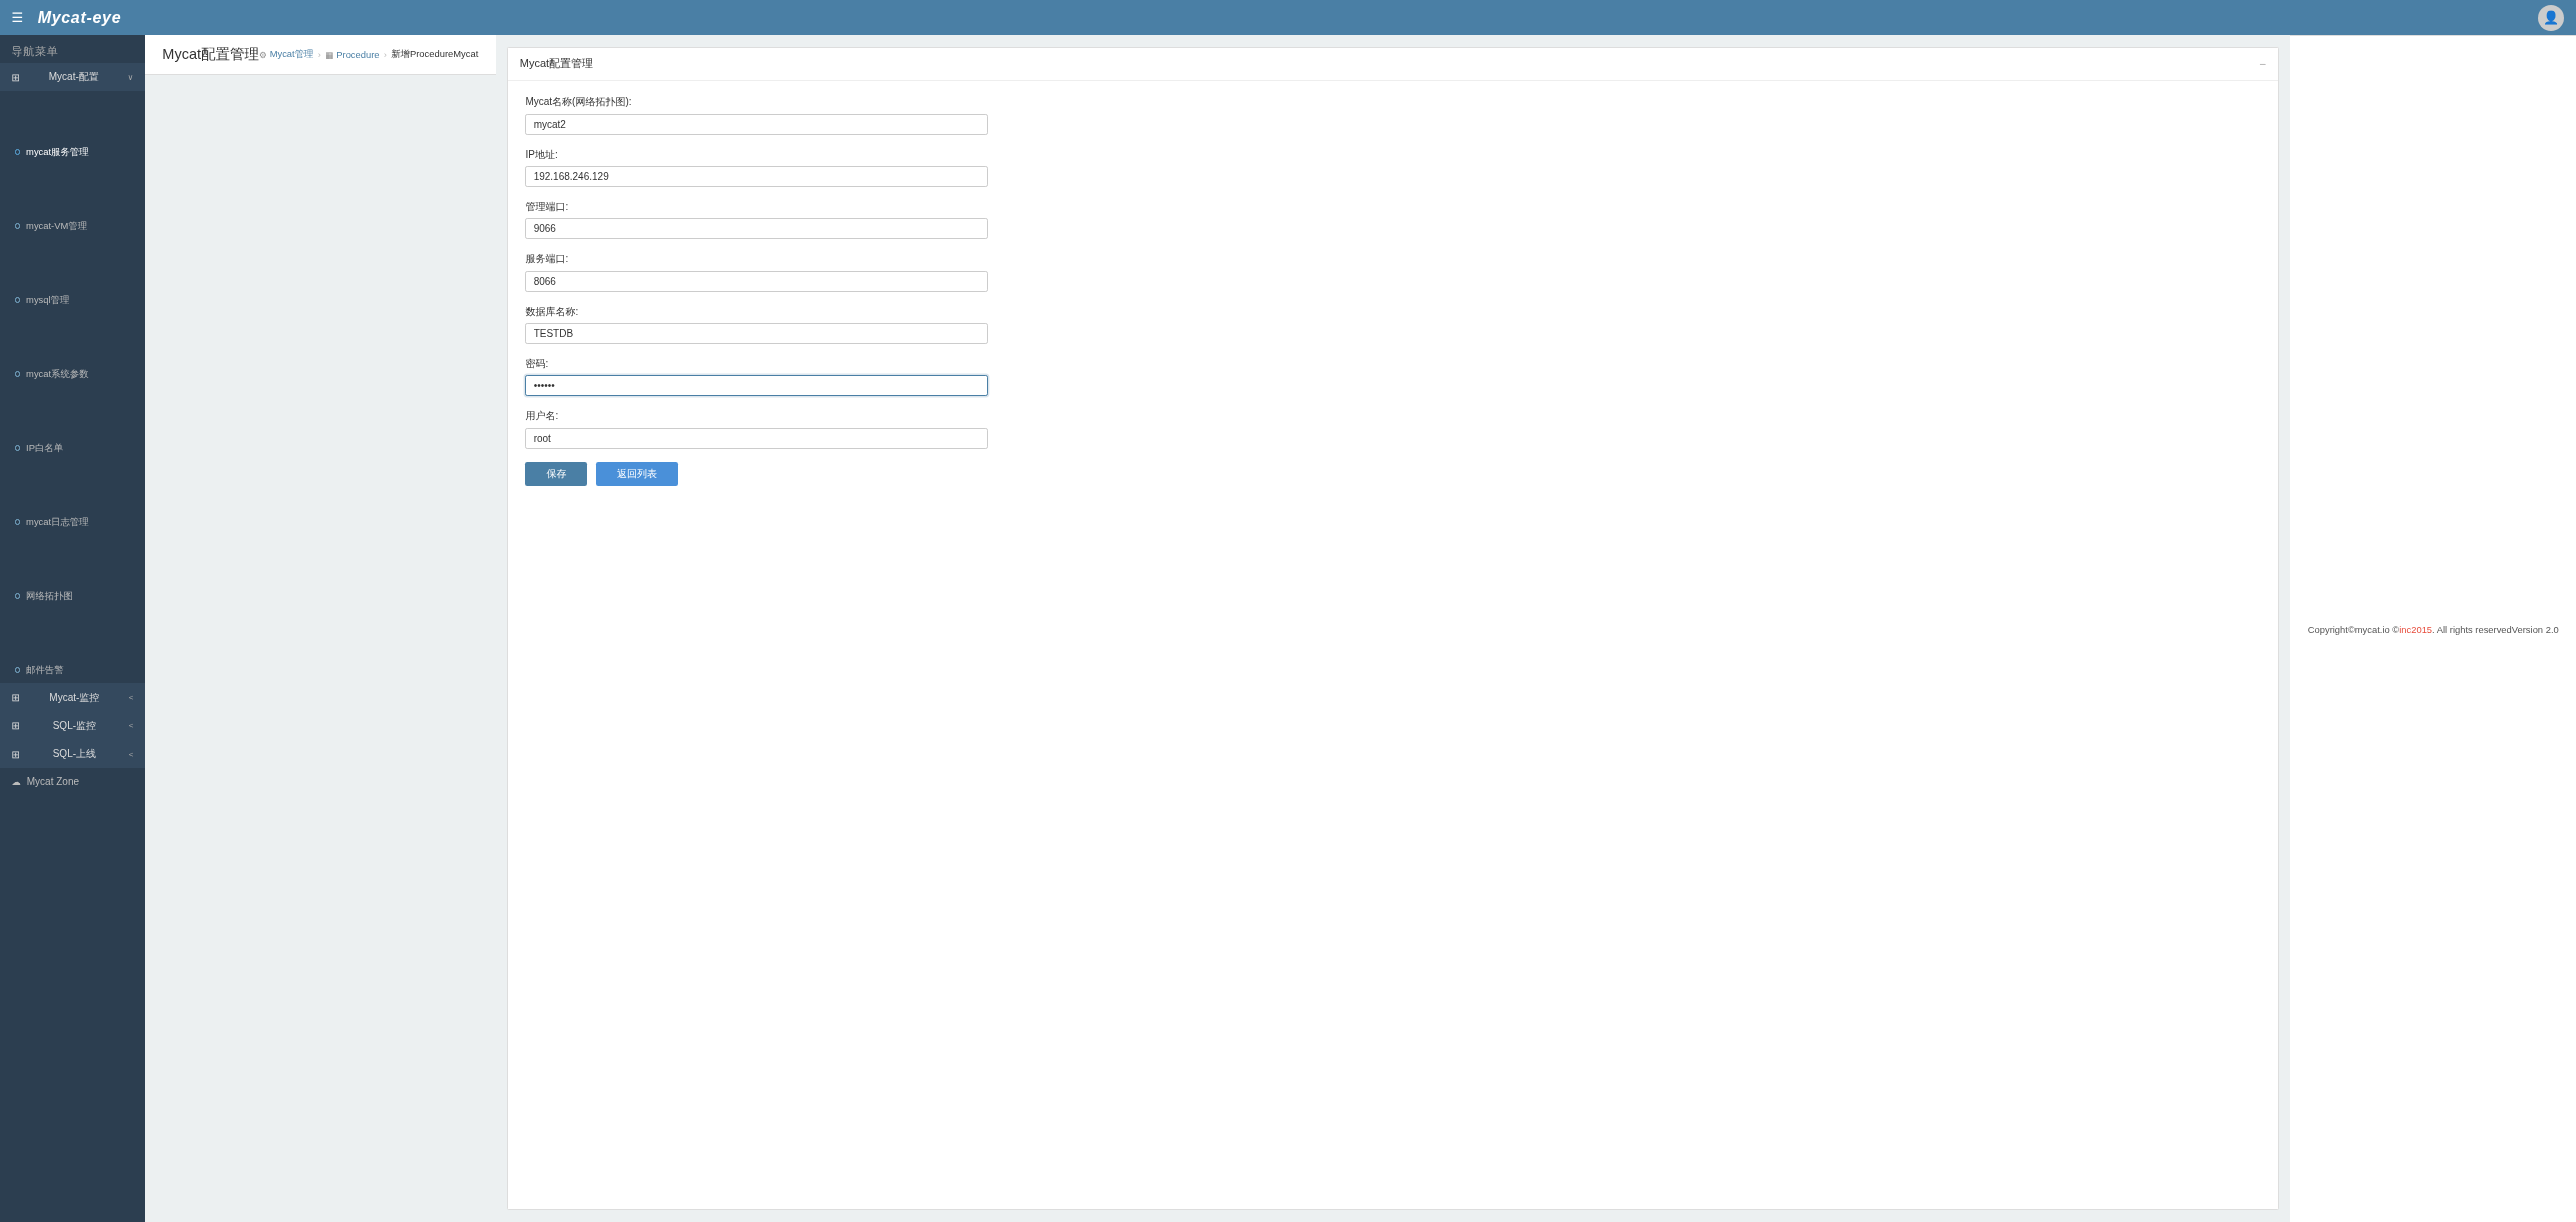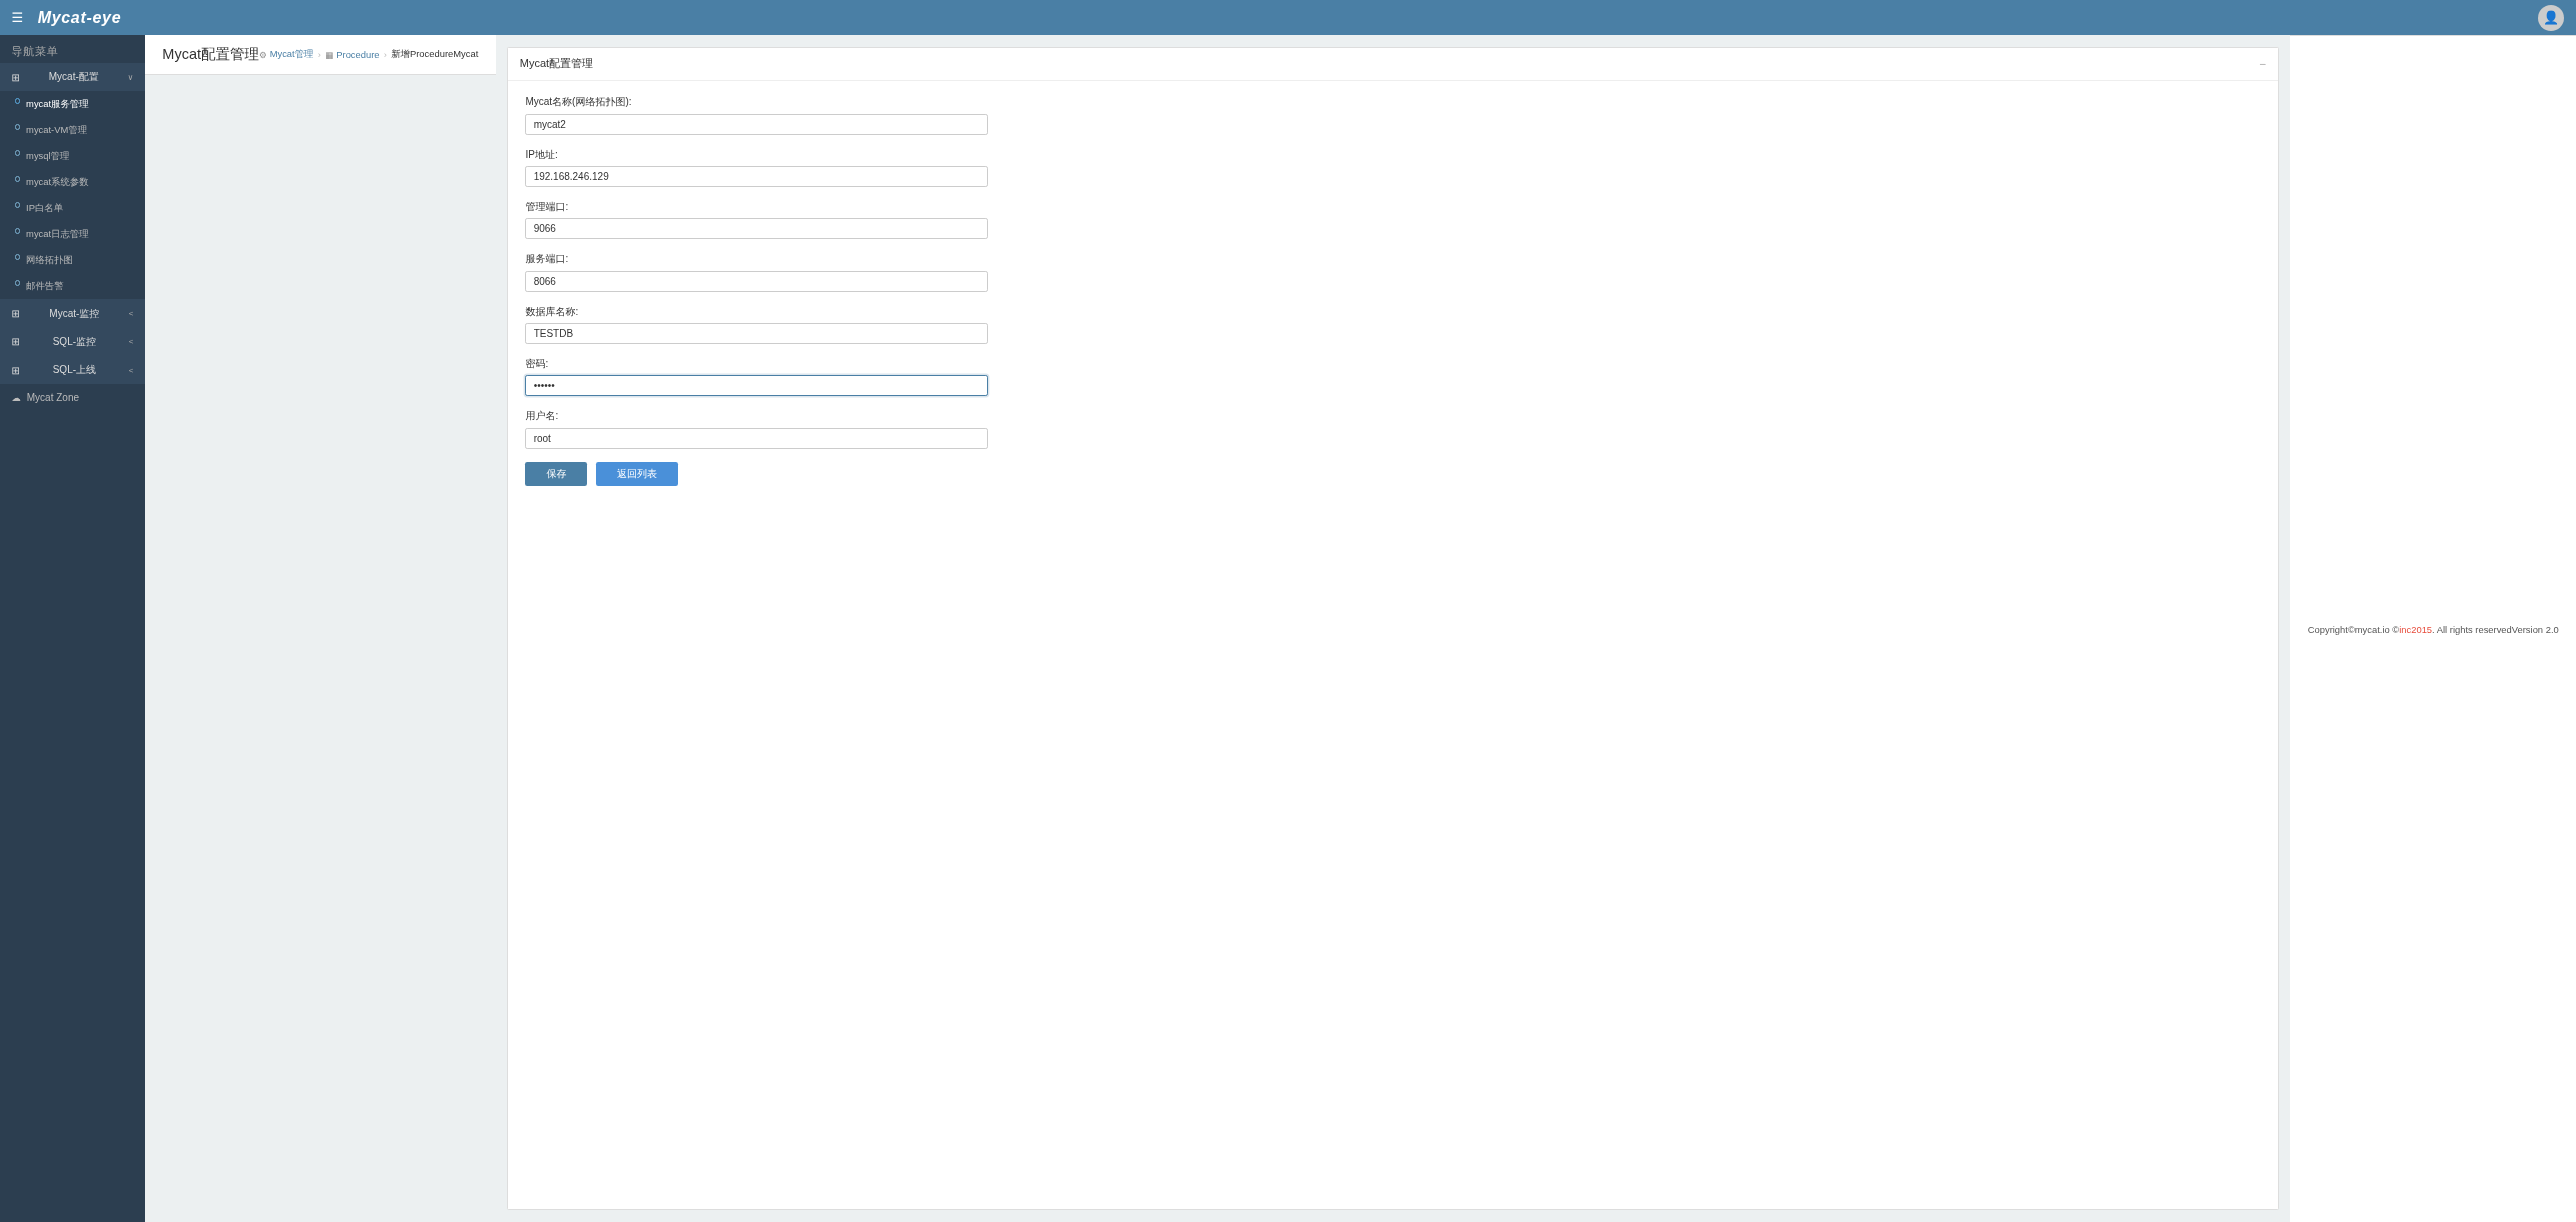--- a/index.html
+++ b/index.html
@@ -70,26 +70,27 @@
       justify-content: space-between;
       padding: 7.2px 11.6px;
       cursor: pointer;
       color: #ddd;
       font-size: 10px;
       background: #34495e;
     }
     .sidebar-group-header .chevron { font-size: 8px; color: #aaa; }
     .sidebar-item {
       display: flex;
-      align-items: flex-start;
+      align-items: center;
       gap: 5.8px;
       padding: 6.5px 11.6px 6.5px 14.5px;
       cursor: pointer;
       color: #bbb;
       font-size: 9.4px;
+      margin-top: 48px;
     }
     .sidebar-item.active { color: #fff; }
     .sidebar-item .dot {
       width: 5.8px; height: 5.8px;
       border-radius: 50%;
       border: 1.4px solid #7fb3d3;
       flex-shrink: 0;
     }
     .sidebar-item.active .dot {
       border-color: #5dade2;

